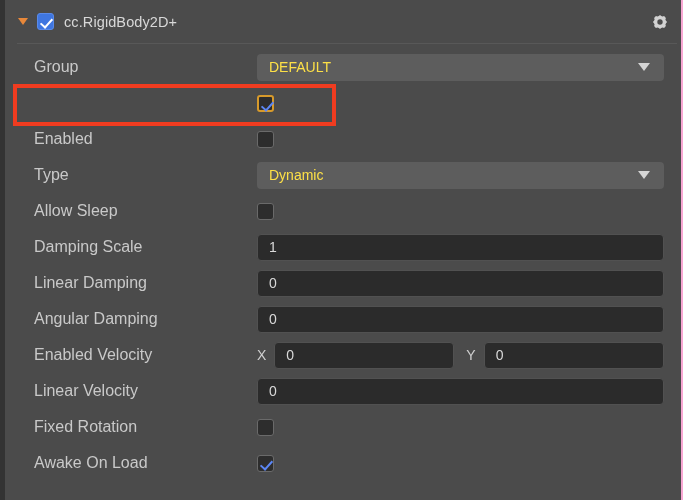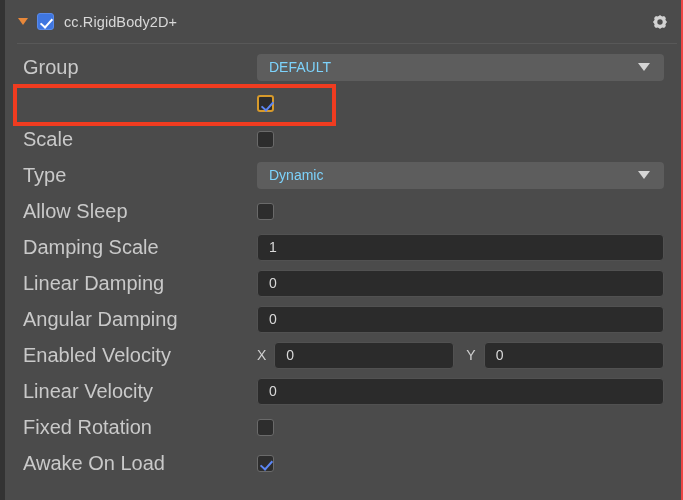--- a/index.html
+++ b/index.html
@@ -7,21 +7,21 @@
     width: 683px; height: 500px;
     background: #4b4b4b;
     font-family: "Liberation Sans", sans-serif;
     overflow: hidden;
   }
   #inspector {
     position: relative;
     width: 683px; height: 500px;
     background: #4b4b4b;
     border-left: 5px solid #333333;
-    border-right: 2px solid #ef4444;
+    border-right: 2px solid #f9a8d4;
   }
 
   
   #comp-header {
     position: absolute; left: 0; top: 0;
     width: 676px; height: 43px;
     display: flex; align-items: center;
   }
   #fold-triangle {
     width: 0; height: 0;
@@ -69,42 +69,42 @@
     background: #585858;
   }
 
   
   .row {
     position: absolute;
     left: 0; width: 676px; height: 36px;
     display: flex; align-items: center;
   }
   .row-label {
-    position: absolute; left: 18px;
+    position: absolute; left: 29px;
     color: #c9c9c9;
-    font-size: 20px;
+    font-size: 16px;
     white-space: nowrap;
     text-align: right;
   }
   .field-area {
     position: absolute; left: 252px; right: 17px;
     height: 100%;
     display: flex; align-items: center;
   }
 
   .dropdown {
     width: 414px; height: 27px;
     background: #5d5d5d;
     border-radius: 4px;
     display: flex; align-items: center;
     position: relative;
   }
   .dropdown .dd-value {
     margin-left: 12px;
-    color: #7dd3fc;
+    color: #fde047;
     font-size: 14px;
   }
   .dd-arrow {
     position: absolute; right: 14px;
     width: 0; height: 0;
     border-left: 6px solid transparent;
     border-right: 6px solid transparent;
     border-top: 8px solid #d5d5d5;
   }
 
@@ -167,21 +167,21 @@
     </div>
   </div>
 
   <div class="row" style="top:85px">
     <div class="field-area">
       <div class="cb checked focused"></div>
     </div>
   </div>
 
   <div class="row" style="top:121px">
-    <span class="row-label">Scale</span>
+    <span class="row-label">Enabled</span>
     <div class="field-area">
       <div class="cb"></div>
     </div>
   </div>
 
   <div class="row" style="top:157px">
     <span class="row-label">Type</span>
     <div class="field-area">
       <div class="dropdown">
         <span class="dd-value">Dynamic</span>

